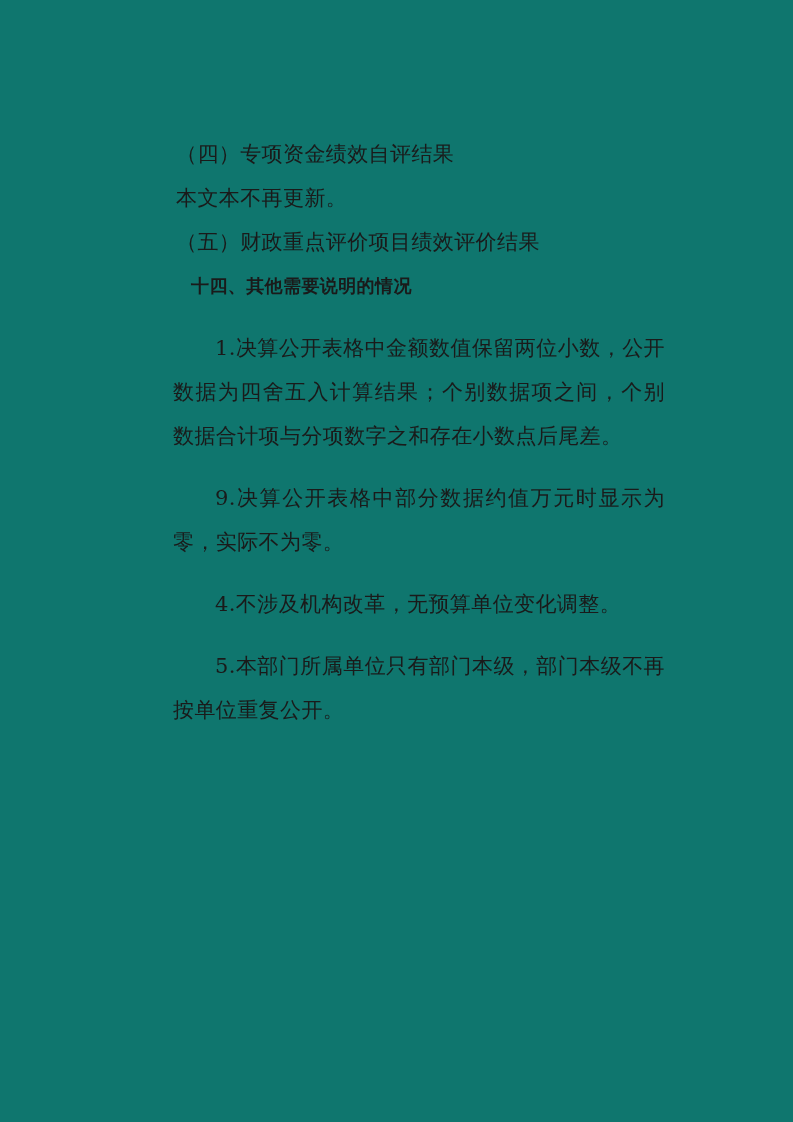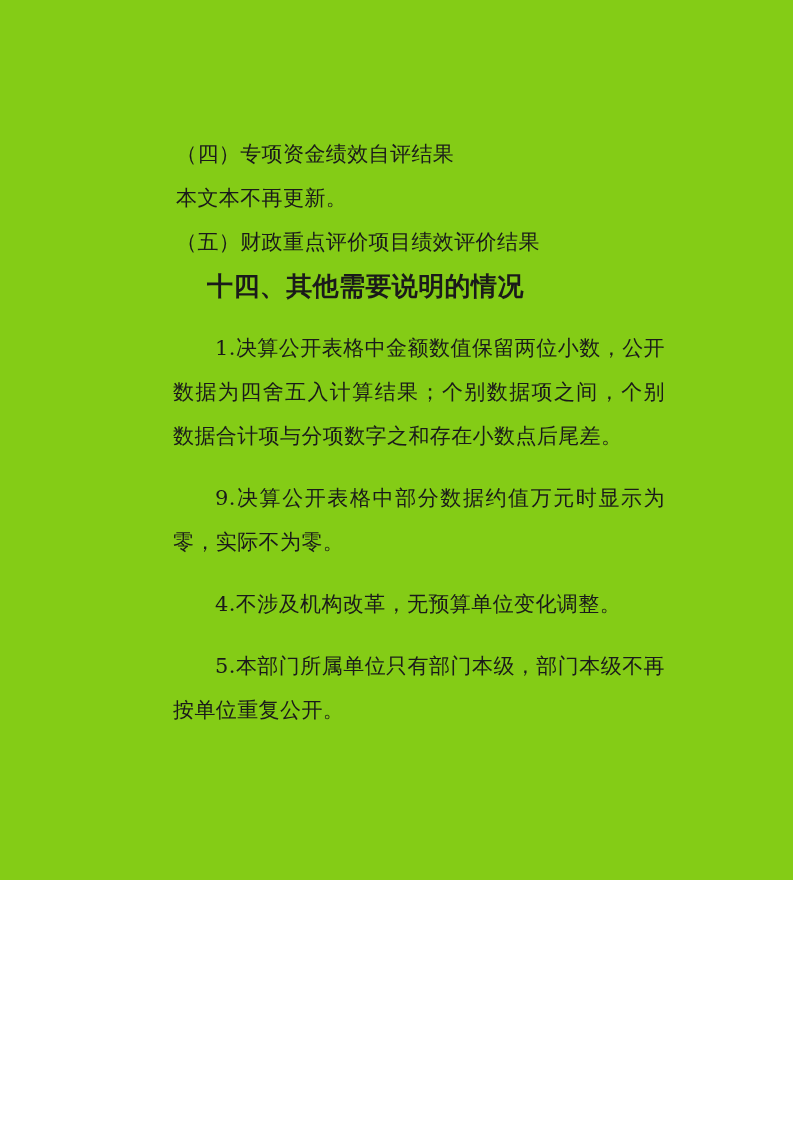--- a/index.html
+++ b/index.html
@@ -10,39 +10,39 @@
   body {
     width: 793px;
     height: 1122px;
     font-family: "DejaVu Serif", "Liberation Serif", serif;
     color: #1a1a1a;
     overflow: hidden;
   }
   .page {
     position: relative;
     width: 793px;
-    height: 880px;
-    background: #84cc16;
+    height: 1122px;
+    background: #0f766e;
     box-sizing: border-box;
     padding: 132px 110px 60px 155px;
   }
   .doc-body {
     font-size: 21px;
     line-height: 44px;
     letter-spacing: 0.4px;
     text-align: justify;
   }
   .para {
     margin: 18px;
     text-indent: 2em;
     white-space: pre-wrap;
   }
   .heading {
     margin: 0;
-    font-size: 26px;
+    font-size: 18px;
     line-height: 44px;
     font-weight: bold;
     text-indent: 2em;
     letter-spacing: 0.4px;
   }
   .sub-heading {
     margin: 0;
     text-indent: 1em;
   }
 </style>

